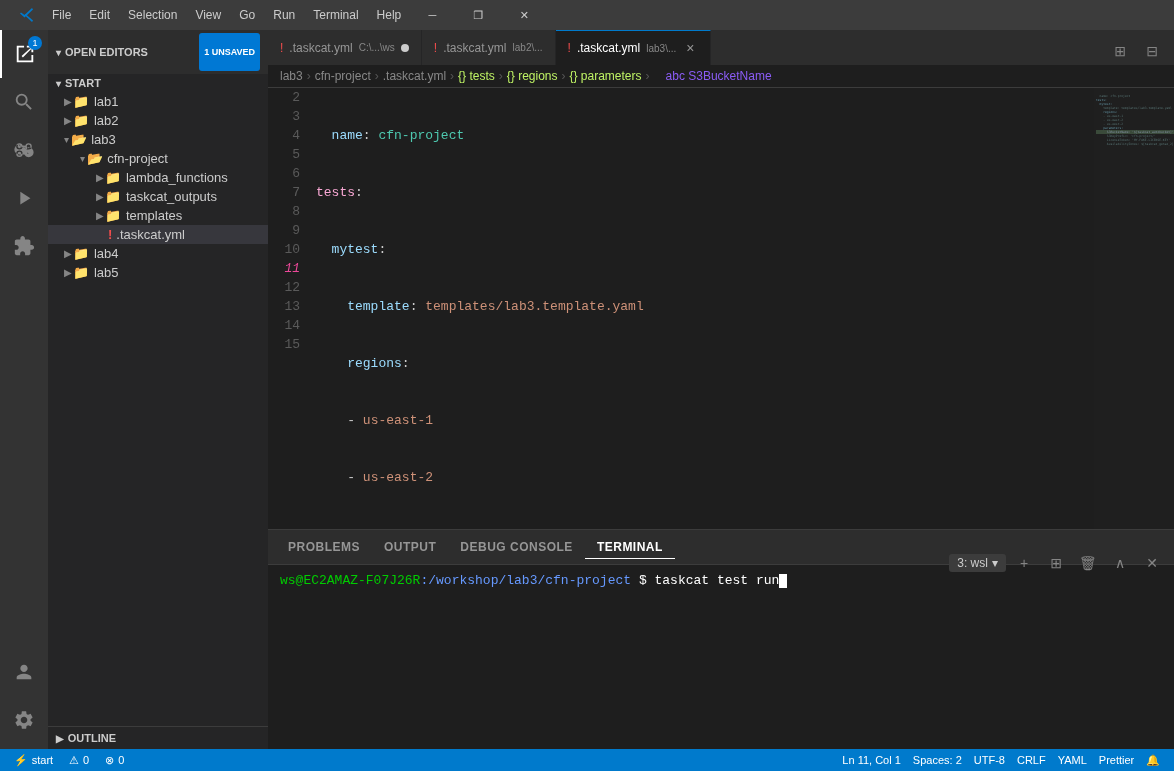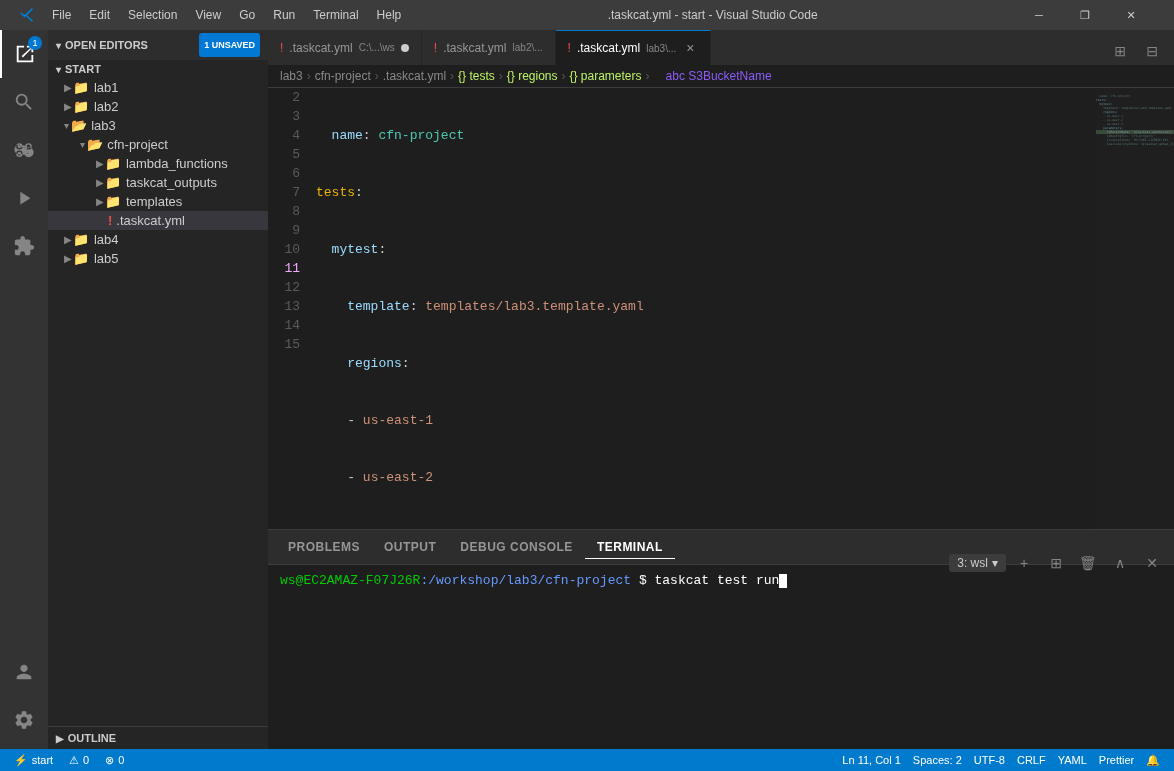--- a/index.html
+++ b/index.html
@@ -136,21 +136,21 @@
       color: #cccccc;
       cursor: pointer;
       background: #2d2d2d;
     }
     #open-editors-header .unsaved-badge {
       margin-left: auto;
       background: #0078d4;
       color: white;
       font-size: 9px;
       border-radius: 3px;
-      padding: 7px 5px;
+      padding: 14px 5px;
     }
     #open-editors-header .chevron {
       font-size: 10px;
       margin-right: 4px;
     }
     .tree-section-header {
       display: flex;
       align-items: center;
       padding: 3px 8px;
       font-size: 11px;
@@ -305,21 +305,21 @@
       padding: 0 8px 0 0;
       flex-shrink: 0;
       padding-top: 0;
       user-select: none;
     }
     .line-num {
       display: block;
       height: 19px;
       line-height: 19px;
     }
-    .line-num.active { color: #f0abfc; }
+    .line-num.active { color: #ec4899; font-style: italic; }
     #code-area {
       flex: 1;
       overflow: auto;
       padding: 0 0 0 8px;
       white-space: pre;
     }
     #code-area::-webkit-scrollbar { width: 8px; height: 8px; }
     #code-area::-webkit-scrollbar-track { background: #1e1e1e; }
     #code-area::-webkit-scrollbar-thumb { background: #555; border-radius: 4px; }
     .code-line {
@@ -464,21 +464,20 @@
   <div id="menu-bar">
     <span class="menu-item">File</span>
     <span class="menu-item">Edit</span>
     <span class="menu-item">Selection</span>
     <span class="menu-item">View</span>
     <span class="menu-item">Go</span>
     <span class="menu-item">Run</span>
     <span class="menu-item">Terminal</span>
     <span class="menu-item">Help</span>
   </div>
-  <div id="title-center">.taskcat.yml - start - Visual Studio Code</div>
   <div id="window-controls">
     <div class="win-ctrl">─</div>
     <div class="win-ctrl">❐</div>
     <div class="win-ctrl close">✕</div>
   </div>
 </div>
 
 <div id="main">
 
   <div id="activity-bar">
@@ -669,21 +668,21 @@
           <span class="line-num">9</span>
           <span class="line-num">10</span>
           <span class="line-num active">11</span>
           <span class="line-num">12</span>
           <span class="line-num">13</span>
           <span class="line-num">14</span>
           <span class="line-num">15</span>
         </div>
         <div id="code-area">
           <span class="code-line">  <span style="color:#9cdcfe">name</span><span style="color:#cccccc">:</span> <span style="color:#4ec9b0">cfn-project</span></span>
-          <span class="code-line"><span style="color:#eab308">tests</span><span style="color:#cccccc">:</span></span>
+          <span class="code-line"><span style="color:#f9a8d4">tests</span><span style="color:#cccccc">:</span></span>
           <span class="code-line">  <span style="color:#9cdcfe">mytest</span><span style="color:#cccccc">:</span></span>
           <span class="code-line">    <span style="color:#9cdcfe">template</span><span style="color:#cccccc">:</span> <span style="color:#ce9178">templates/lab3.template.yaml</span></span>
           <span class="code-line">    <span style="color:#9cdcfe">regions</span><span style="color:#cccccc">:</span></span>
           <span class="code-line">    <span style="color:#cccccc">- </span><span style="color:#ce9178">us-east-1</span></span>
           <span class="code-line">    <span style="color:#cccccc">- </span><span style="color:#ce9178">us-east-2</span></span>
           <span class="code-line">    <span style="color:#cccccc">- </span><span style="color:#ce9178">us-west-2</span></span>
           
           
           
           

